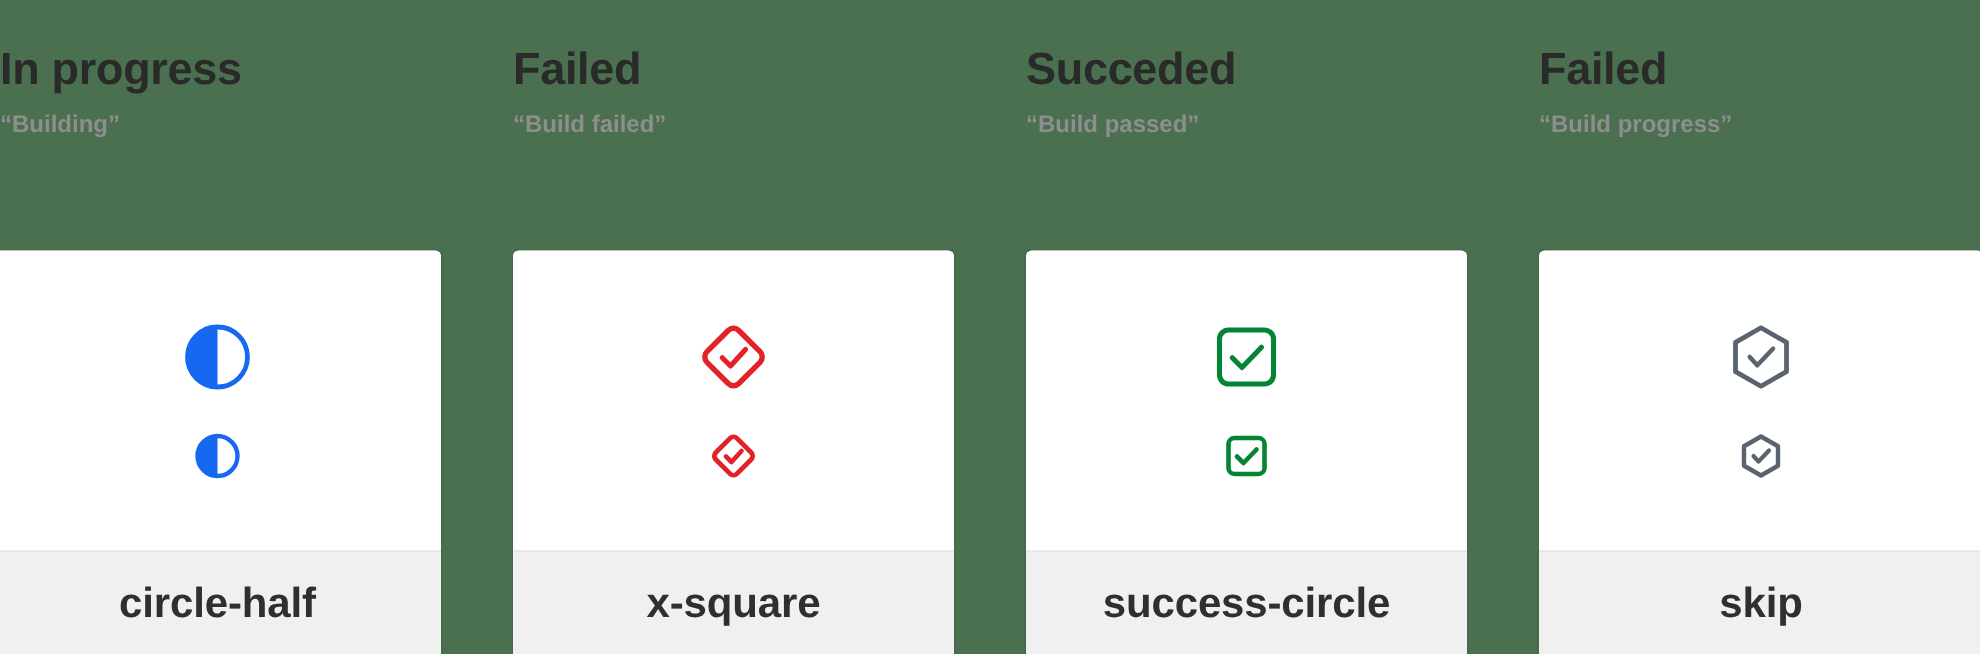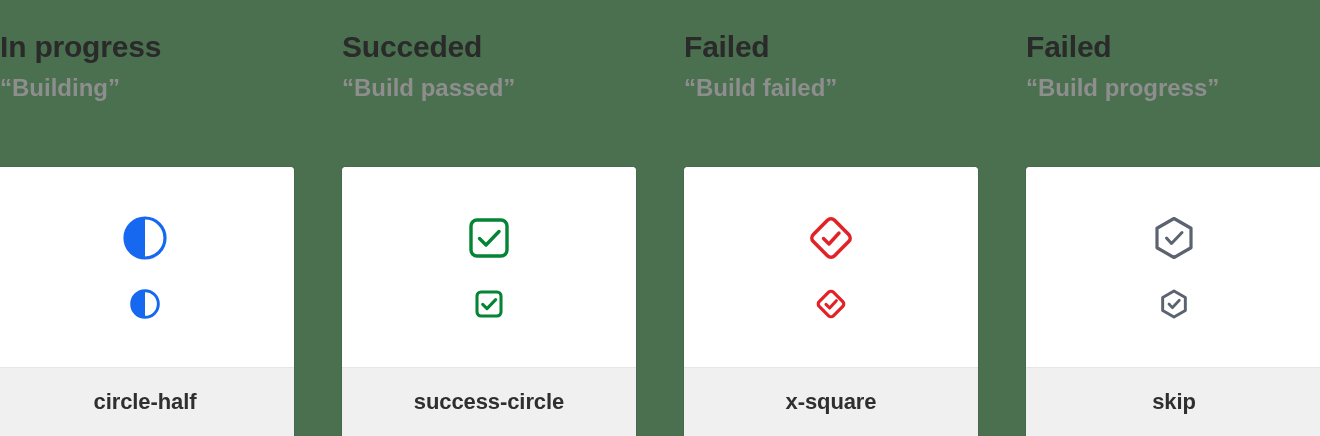--- a/index.html
+++ b/index.html
@@ -38,21 +38,21 @@
   .col-title {
     font-size: 30px;
     font-weight: bold;
     color: #2a2a2a;
     letter-spacing: -0.2px;
     line-height: 1.0;
     margin: 0 0 14px 0;
     white-space: nowrap;
   }
   .col-sub {
-    font-size: 24px;
+    font-size: 16px;
     font-weight: bold;
     color: #8e8e8e;
     line-height: 1.0;
     margin: 0;
     white-space: nowrap;
   }
   .card {
     position: absolute;
     left: 0;
     right: 0;
@@ -84,21 +84,21 @@
   .icon-slot svg { display: block; width: 100%; height: 100%; }
   .card-foot {
     flex: 0 0 68px;
     background: #f0f0f0;
     border-top: 1px solid #e6e6e6;
     display: flex;
     align-items: center;
     justify-content: center;
   }
   .card-foot-label {
-    font-size: 22px;
+    font-size: 28px;
     font-weight: bold;
     color: #2f2f2f;
     letter-spacing: -0.1px;
   }
   
   .column:first-child .card { left: -4px; }
   .column:last-child  .card { right: -2px; }
 </style>
 </head>
 <body>
@@ -126,46 +126,20 @@
         </div>
       </div>
       <div class="card-foot">
         <span class="card-foot-label">circle-half</span>
       </div>
     </div>
   </div>
 
   <div class="column">
     <div class="col-head">
-      <div class="col-title">Succeded</div>
-      <div class="col-sub">“Build passed”</div>
-    </div>
-    <div class="card">
-      <div class="card-body">
-        <div class="icon-slot big">
-          <svg viewBox="0 0 48 48" aria-hidden="true">
-            <rect x="6" y="6" width="36" height="36" rx="6" ry="6" fill="none" stroke="#048434" stroke-width="3.4"></rect>
-            <path d="M14.5 24.5 L21 31 L34 17.5" fill="none" stroke="#048434" stroke-width="3.4" stroke-linecap="round" stroke-linejoin="round"></path>
-          </svg>
-        </div>
-        <div class="icon-slot small">
-          <svg viewBox="0 0 48 48" aria-hidden="true">
-            <rect x="6" y="6" width="36" height="36" rx="6" ry="6" fill="none" stroke="#048434" stroke-width="4.6"></rect>
-            <path d="M14.5 24.5 L21 31 L34 17.5" fill="none" stroke="#048434" stroke-width="4.6" stroke-linecap="round" stroke-linejoin="round"></path>
-          </svg>
-        </div>
-      </div>
-      <div class="card-foot">
-        <span class="card-foot-label">success-circle</span>
-      </div>
-    </div>
-  </div>
-
-  <div class="column">
-    <div class="col-head">
       <div class="col-title">Failed</div>
       <div class="col-sub">“Build failed”</div>
     </div>
     <div class="card">
       <div class="card-body">
         <div class="icon-slot big">
           <svg viewBox="0 0 48 48" aria-hidden="true">
             <g transform="rotate(45 24 24)">
               <rect x="9" y="9" width="30" height="30" rx="5" ry="5" fill="none" stroke="#e32228" stroke-width="3.6"></rect>
             </g>
@@ -182,20 +156,46 @@
         </div>
       </div>
       <div class="card-foot">
         <span class="card-foot-label">x-square</span>
       </div>
     </div>
   </div>
 
   <div class="column">
     <div class="col-head">
+      <div class="col-title">Succeded</div>
+      <div class="col-sub">“Build passed”</div>
+    </div>
+    <div class="card">
+      <div class="card-body">
+        <div class="icon-slot big">
+          <svg viewBox="0 0 48 48" aria-hidden="true">
+            <rect x="6" y="6" width="36" height="36" rx="6" ry="6" fill="none" stroke="#048434" stroke-width="3.4"></rect>
+            <path d="M14.5 24.5 L21 31 L34 17.5" fill="none" stroke="#048434" stroke-width="3.4" stroke-linecap="round" stroke-linejoin="round"></path>
+          </svg>
+        </div>
+        <div class="icon-slot small">
+          <svg viewBox="0 0 48 48" aria-hidden="true">
+            <rect x="6" y="6" width="36" height="36" rx="6" ry="6" fill="none" stroke="#048434" stroke-width="4.6"></rect>
+            <path d="M14.5 24.5 L21 31 L34 17.5" fill="none" stroke="#048434" stroke-width="4.6" stroke-linecap="round" stroke-linejoin="round"></path>
+          </svg>
+        </div>
+      </div>
+      <div class="card-foot">
+        <span class="card-foot-label">success-circle</span>
+      </div>
+    </div>
+  </div>
+
+  <div class="column">
+    <div class="col-head">
       <div class="col-title">Failed</div>
       <div class="col-sub">“Build progress”</div>
     </div>
     <div class="card">
       <div class="card-body">
         <div class="icon-slot big">
           <svg viewBox="0 0 48 48" aria-hidden="true">
             <path d="M24 4.5 L41 14.25 L41 33.75 L24 43.5 L7 33.75 L7 14.25 Z" fill="none" stroke="#5c6370" stroke-width="3.2" stroke-linejoin="round"></path>
             <path d="M16.5 24 L21.5 29.5 L32 18.5" fill="none" stroke="#5c6370" stroke-width="3" stroke-linecap="round" stroke-linejoin="round"></path>
           </svg>

